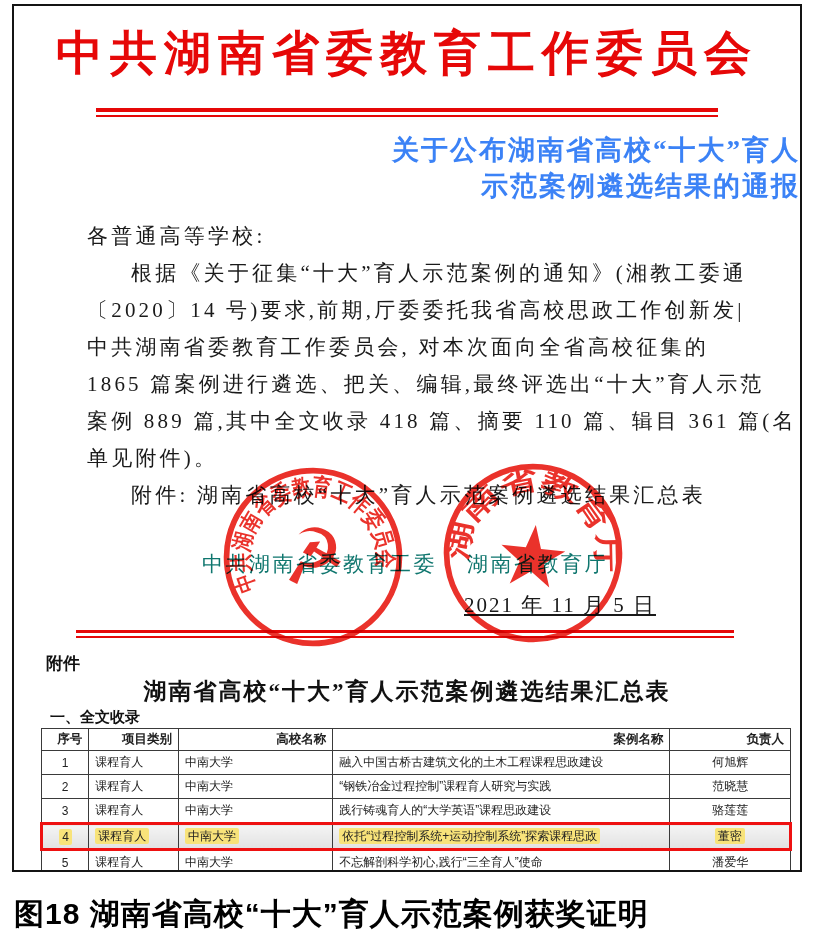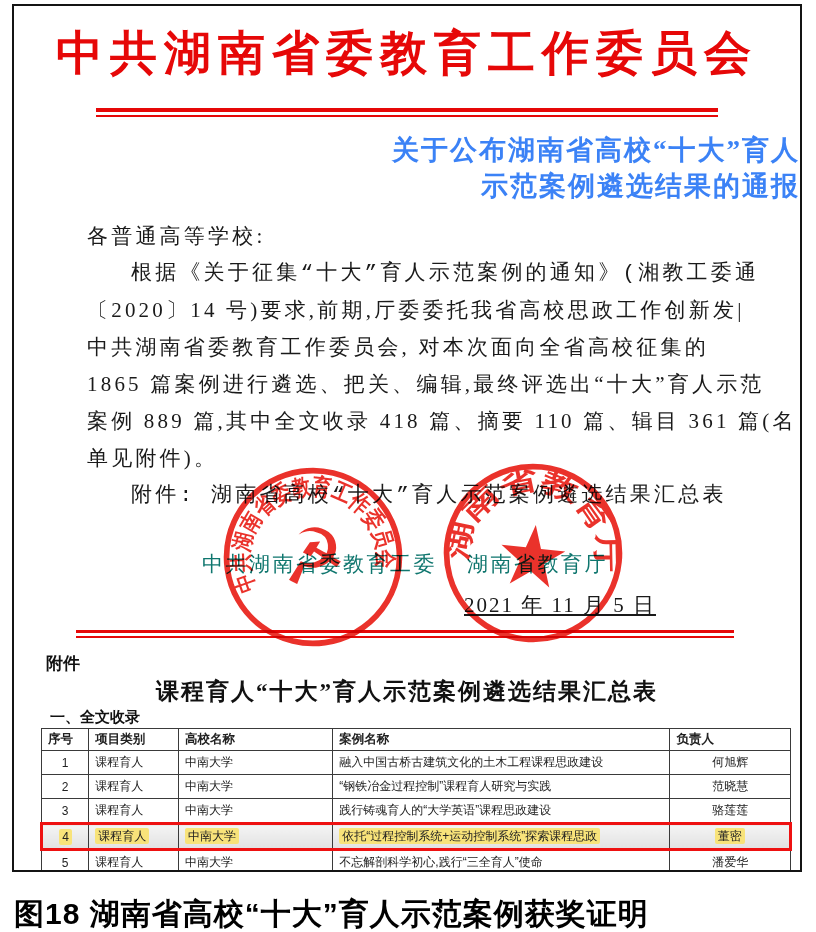--- a/index.html
+++ b/index.html
@@ -33,21 +33,21 @@
   .doc-title{
     position:absolute;top:126px;left:0;width:100%;text-align:right;
     font-size:27px;font-weight:bold;color:#3b82f6;line-height:36px;letter-spacing:2px;
   }
   
   .body-text{
     position:absolute;top:212px;left:73px;width:660px;
     font-size:21px;color:#1a1a1a;line-height:37px;letter-spacing:3.2px;
     white-space:nowrap;
   }
-  .body-text .line.indent{padding-left:44px;font-family:Liberation Mono, monospace;}
+  .body-text .line.indent{padding-left:44px;}
   
   .sig{position:absolute;font-size:21px;color:#0f766e;letter-spacing:2.5px;white-space:nowrap;z-index:1;}
   .sig-left{top:544px;left:188px;}
   .sig-right{top:544px;left:453px;}
   .doc-date{position:absolute;top:585px;left:450px;font-size:21px;color:#1a1a1a;letter-spacing:2px;z-index:1;text-decoration:underline;}
   
   .seal{position:absolute;width:190px;height:190px;opacity:.88;mix-blend-mode:multiply;z-index:2;}
   .seal-left{left:204px;top:456px;transform:rotate(-8deg);}
   .seal-right{left:424px;top:452px;transform:rotate(6deg);}
   .seal svg text{font-family:"DejaVu Sans",sans-serif;font-weight:bold;}
@@ -68,21 +68,21 @@
   table.results{
     position:absolute;top:722px;left:26px;width:752px;
     border-collapse:collapse;table-layout:fixed;
     font-family:"Liberation Sans","DejaVu Sans",sans-serif;
     font-size:12px;color:#222;
   }
   table.results th,table.results td{
     border:1px solid #3a3a3a;overflow:hidden;white-space:nowrap;
     height:23px;padding:0 6px;
   }
-  table.results th{height:21px;font-weight:bold;text-align:left;font-size:12.5px;font-family:Liberation Mono, monospace;}
+  table.results th{height:21px;font-weight:bold;text-align:right;font-size:12.5px;font-family:Liberation Mono, monospace;}
   table.results td:nth-child(1),table.results td:nth-child(5){text-align:center;}
   table.results td:nth-child(2),table.results td:nth-child(3),table.results td:nth-child(4){text-align:left;}
   tr.highlight td{
     background:linear-gradient(180deg,#f4f4f4 0%,#e2e2e2 100%);
     border-top:3px solid #ee1111;border-bottom:3px solid #ee1111;
   }
   tr.highlight td:first-child{border-left:3px solid #ee1111;}
   tr.highlight td:last-child{border-right:3px solid #ee1111;}
   tr.highlight .mark{background:var(--hl);padding:1px 3px;border-radius:2px;}
   
@@ -138,21 +138,21 @@
       <text font-size="28" fill="#e8150d">
         <textPath href="#arcR" startOffset="10" textLength="238" lengthAdjust="spacingAndGlyphs">湖南省教育厅</textPath>
       </text>
       <text x="100" y="134" text-anchor="middle" font-size="88" fill="#e8150d">★</text>
     </svg>
   </div>
 
   <div class="rule2"></div>
 
   <div class="fujian-label">附件</div>
-  <div class="table-title">课程育人“十大”育人示范案例遴选结果汇总表</div>
+  <div class="table-title">湖南省高校“十大”育人示范案例遴选结果汇总表</div>
   <div class="section-label">一、全文收录</div>
 
   <table class="results" id="results-table">
     <colgroup>
       <col style="width:6.3%">
         <col style="width:12%">
         <col style="width:20.6%">
         <col style="width:45%">
         <col style="width:16.1%">
     </colgroup>

